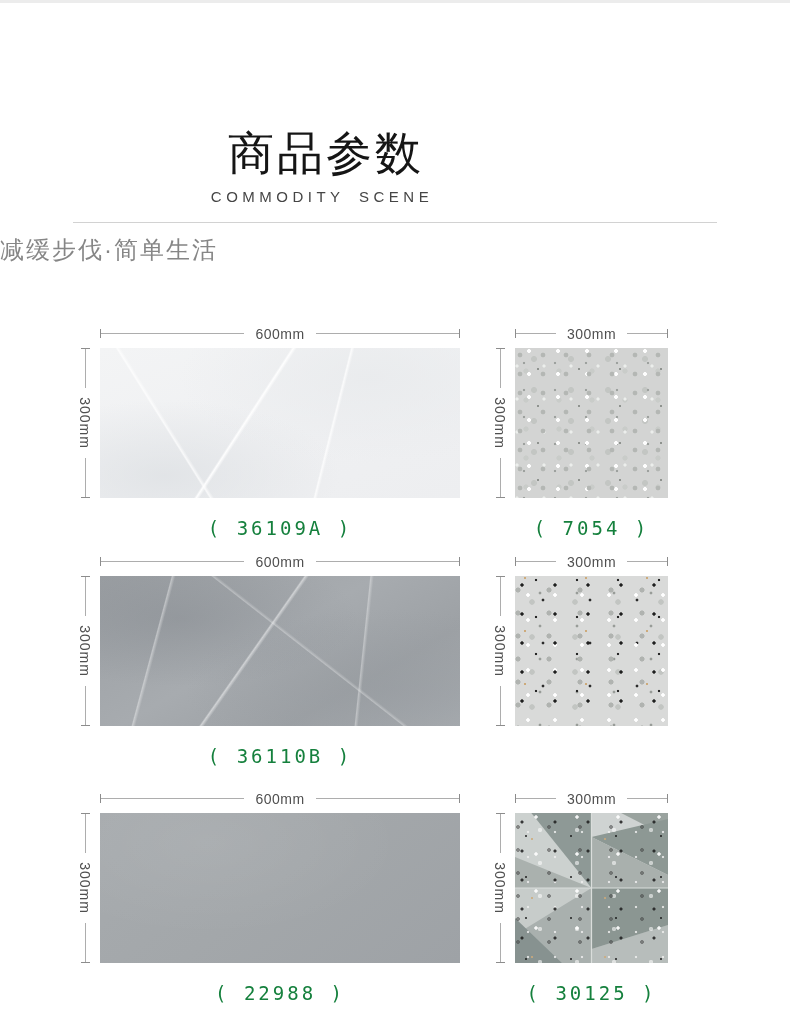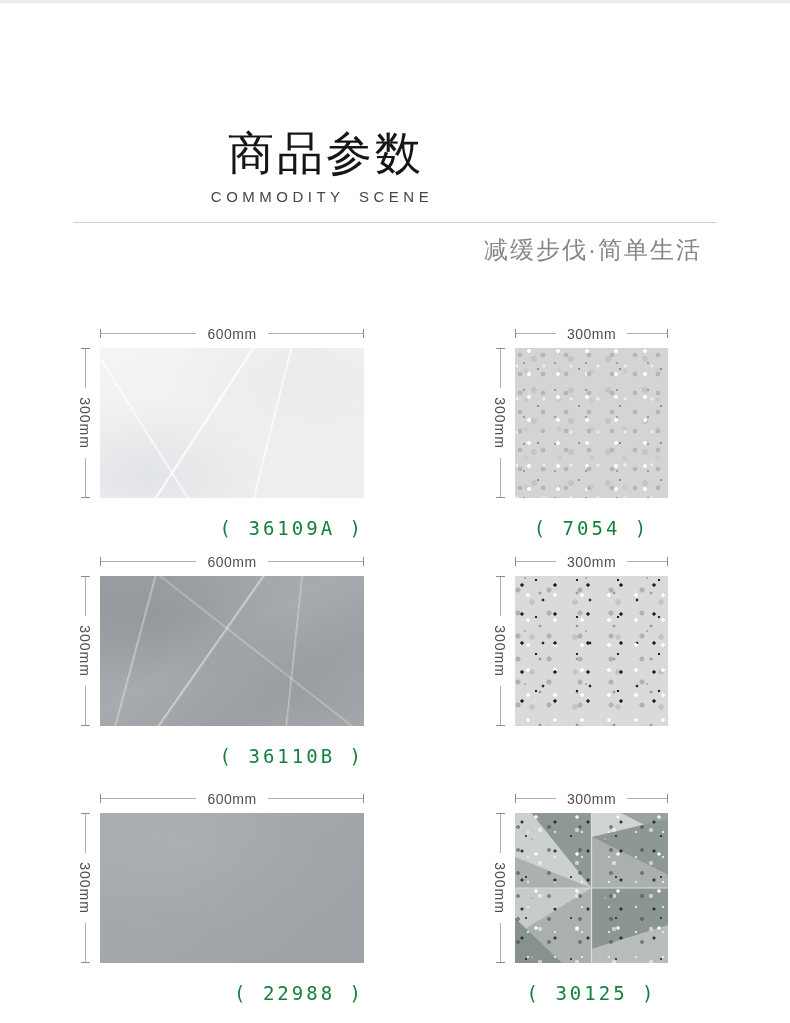--- a/index.html
+++ b/index.html
@@ -14,31 +14,31 @@
     position:absolute;top:126px;left:0;width:652px;text-align:center;
     font-size:46px;line-height:54px;color:#151515;letter-spacing:3px;font-weight:500;
     font-family:"Liberation Sans",sans-serif;
   }
   .subtitle{
     position:absolute;top:188px;left:0;width:644px;text-align:center;
     font-size:15px;line-height:18px;color:#454545;letter-spacing:4.5px;word-spacing:6px;
   }
   .divider{position:absolute;top:222px;left:73px;width:644px;height:1px;background:#d2d2d2;}
   .tagline{
-    position:absolute;top:235px;left:0;width:702px;text-align:right;
+    position:absolute;top:235px;left:0;width:702px;text-align:left;
     font-size:24px;line-height:30px;color:#868686;letter-spacing:2px;
   }
 
   
   .product{position:absolute;}
   .p0{left:85px;top:326px;} .p1{left:500px;top:326px;}
   .p2{left:85px;top:554px;} .p3{left:500px;top:554px;}
   .p4{left:85px;top:791px;} .p5{left:500px;top:791px;}
 
-  .w600 .wdim,.w600 .code,.w600 .tile{width:264px;text-align:right;}
+  .w600 .wdim,.w600 .code,.w600 .tile{width:360px;}
   .w300 .wdim,.w300 .code,.w300 .tile{width:153px;}
 
   .wdim{display:flex;align-items:center;height:15px;margin-left:15px;}
   .wdim .tick{width:1px;height:9px;background:#8c8c8c;flex:0 0 1px;}
   .wdim .seg{flex:1;height:1px;background:#adadad;}
   .wdim .dlabel{padding:0 11px;font-size:14px;color:#4f4f4f;white-space:nowrap;letter-spacing:.5px;}
 
   .pbody{display:flex;margin-top:7px;}
   .hdim{width:15px;position:relative;flex:0 0 15px;}
   .hdim .tick{position:absolute;left:-4px;width:9px;height:1px;background:#8c8c8c;}

